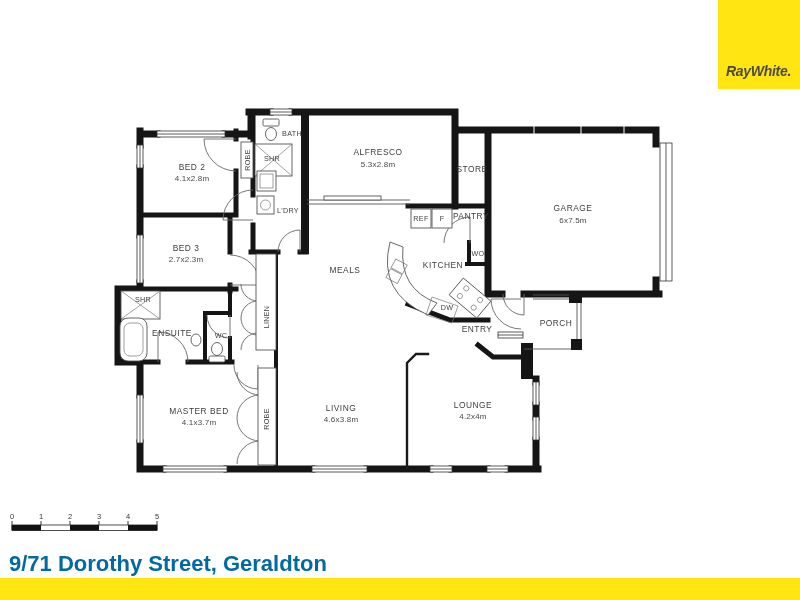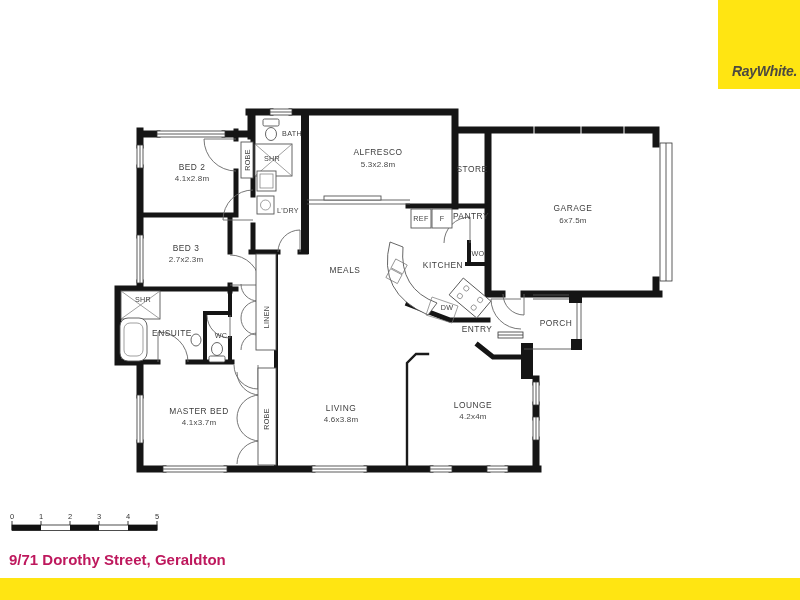--- a/index.html
+++ b/index.html
@@ -16,28 +16,28 @@
   .win{fill:#ffffff;stroke:#333;stroke-width:.8;}
   .winline{stroke:#333;stroke-width:.8;fill:none;}
   .door{stroke:#666;stroke-width:.9;fill:none;}
   .fix{fill:#ffffff;stroke:#555;stroke-width:.9;}
   .fixl{stroke:#777;stroke-width:.7;fill:none;}
   .thin{stroke:#555;stroke-width:.9;fill:none;}
   .lbl{font-family:"Liberation Sans",sans-serif;font-size:8.4px;fill:#3d3d3d;letter-spacing:.5px;text-anchor:middle;}
   .dim{font-family:"Liberation Sans",sans-serif;font-size:8px;fill:#484848;letter-spacing:.2px;text-anchor:middle;}
   .sm{font-size:7.2px;letter-spacing:.3px;}
   
-  .logo{position:absolute;top:0;right:0;width:82px;height:89px;display:flex;align-items:flex-end;justify-content:flex-end;box-sizing:border-box;padding:0 3px 10px 0;overflow:hidden;}
+  .logo{position:absolute;top:0;right:0;width:82px;height:89px;display:flex;align-items:flex-end;justify-content:flex-end;box-sizing:border-box;padding:0 9px 10px 0;overflow:hidden;}
   .logo-text{font-family:"Liberation Sans",sans-serif;font-weight:bold;font-style:italic;font-size:14px;color:#4c4a40;letter-spacing:-0.3px;white-space:nowrap;}
   
   .scalebar{position:absolute;left:0;top:509px;}
   .ticknum{font-family:"Liberation Sans",sans-serif;font-size:7.5px;fill:#333;text-anchor:middle;}
   .tick{stroke:#222;stroke-width:.9;}
   
-  .address{position:absolute;left:9px;top:551px;font-size:15px;font-weight:bold;color:#be185d;letter-spacing:0;}
+  .address{position:absolute;left:9px;top:551px;font-size:22px;font-weight:bold;color:#0369a1;letter-spacing:0;}
   .bottombar{position:absolute;left:0;top:578px;width:800px;height:22px;}
 </style>
 </head>
 <body>
 
 <div class="page">
 
   <svg class="plan-svg" width="800" height="600" viewBox="0 0 800 600">
 
     <path class="wall-ext" d="

